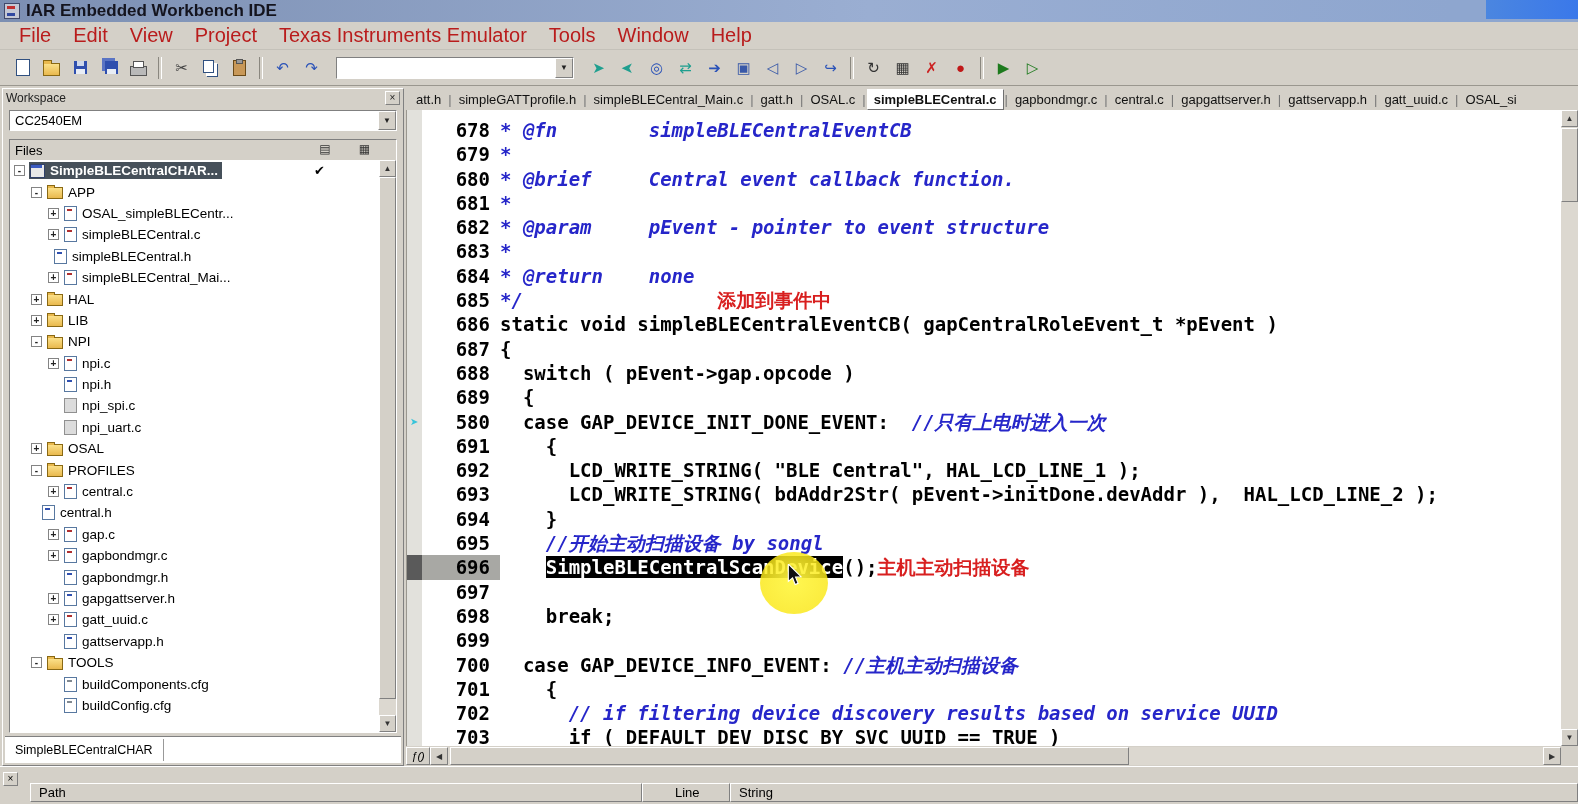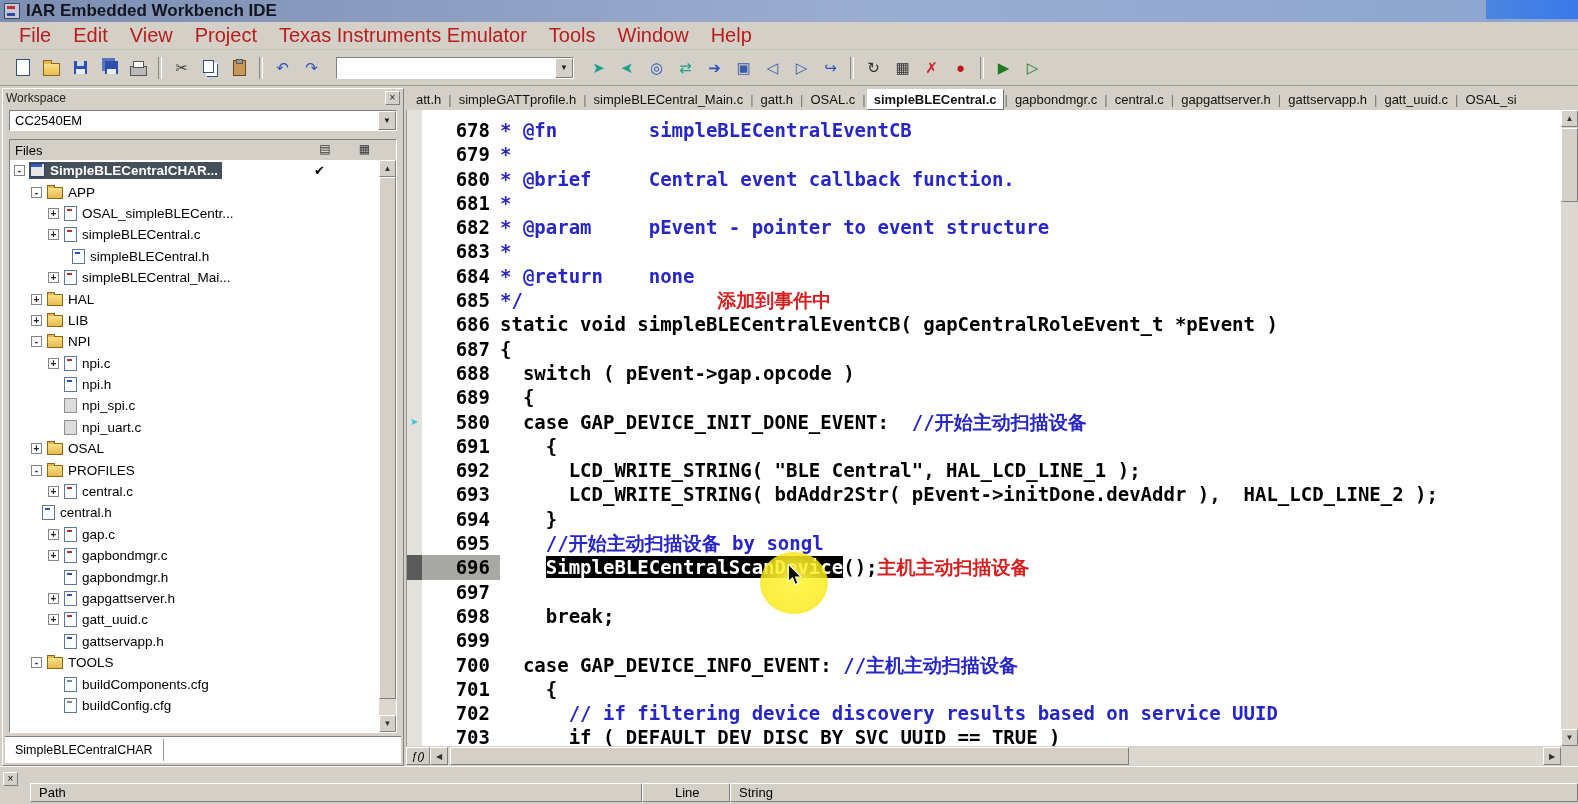--- a/index.html
+++ b/index.html
@@ -48,21 +48,21 @@
   .ws-close{width:15px;height:14px;background:#d4d0c8;border:1px solid;border-color:#fff #808080 #808080 #fff;font-size:10px;line-height:12px;text-align:center;box-sizing:border-box;}
   .ws-combo{margin:3px 6px;height:21px;background:#fff;border:1px solid;border-color:#808080 #fff #fff #808080;display:flex;box-sizing:border-box;}
   .ws-combo-field{flex:1;font-size:13px;padding:2px 5px;}
   .files-box{position:absolute;left:6px;top:50px;right:6px;bottom:32px;background:#fff;border:1px solid;border-color:#808080 #fff #fff #808080;overflow:hidden;box-sizing:border-box;}
   .files-header{height:20px;background:#d4d0c8;border-bottom:1px solid #999;display:flex;align-items:center;padding:0 5px;font-size:13px;position:relative;}
   .fh-icons{position:absolute;right:26px;top:2px;display:flex;gap:28px;font-size:12px;color:#333;}
   .tree-view{position:absolute;left:0;top:20px;right:17px;bottom:0;overflow:hidden;background:#fff;}
   .trow{height:21.4px;display:flex;align-items:center;font-size:13.5px;position:relative;box-sizing:border-box;}
   .texp{width:11px;height:11px;border:1px solid #848484;background:#fff;font-size:10px;font-weight:700;line-height:9px;text-align:center;margin-right:4px;flex:none;box-sizing:border-box;color:#222;}
   .texp.tempt{visibility:hidden;}
-  .tmain{display:flex;padding:1px 4px 1px 1px;}
+  .tmain{display:flex;align-items:center;padding:1px 4px 1px 1px;}
   .tsel .tmain{background:#46505a;color:#fff;font-weight:700;}
   .ti{margin-right:5px;flex:none;position:relative;display:inline-block;}
   .ti-project{width:13px;height:12px;background:#e8e8e8;border:1px solid #30406a;}
   .ti-project::before{content:"";position:absolute;left:0;top:0;width:11px;height:3px;background:#3a5ac0;}
   .ti-folder{width:14px;height:10px;background:linear-gradient(#fbe089,#e9b94e);border:1px solid #8a6914;margin-top:2px;}
   .ti-folder::before{content:"";position:absolute;top:-3px;left:-1px;width:6px;height:2px;background:#e9b94e;border:1px solid #8a6914;border-bottom:none;}
   .ti-cfile,.ti-hfile,.ti-cfgfile{width:11px;height:13px;background:#fff;border:1px solid #5878a0;}
   .ti-cfile::before{content:"";position:absolute;left:2px;top:2px;width:5px;height:2px;background:#b03030;}
   .ti-hfile::before{content:"";position:absolute;left:2px;top:2px;width:5px;height:2px;background:#3050b0;}
   .ti-cfgfile::before{content:"";position:absolute;left:2px;top:2px;width:5px;height:2px;background:#808890;}
@@ -82,21 +82,21 @@
   .tab-sep{color:#777;margin:0 1px;flex:none;}
   .code-wrap{position:absolute;left:0;top:22px;right:17px;bottom:20px;background:#fff;overflow:hidden;border-left:1px solid #9a978f;}
   .code-margin-bg{position:absolute;left:0;top:0;width:15px;height:100%;background:#e2e1dc;}
   .code-lines{position:absolute;left:0;top:0;right:0;padding-top:8px;font-family:"DejaVu Sans Mono","Liberation Mono",monospace;font-size:19px;font-weight:700;color:#000;}
   .cl{display:flex;height:24.3px;line-height:24.3px;white-space:pre;}
   .mg{width:15px;flex:none;font-size:14px;line-height:24px;color:#38c4da;text-align:center;}
   .cl.hl .mg{background:#5a5a5a;}
   .cl.hl .lnum{background:#a8a8a4;}
   .lnum{width:78px;flex:none;text-align:right;padding-right:10px;box-sizing:border-box;}
   .ltext{flex:1;}
-  .seg-c{color:#2626c9;}
+  .seg-c{color:#2626c9;font-style:italic;}
   .seg-k{font-weight:800;}
   .seg-r{color:#d81f1f;}
   .seg-sel{background:#000;color:#fff;}
   .editor-vscroll{position:absolute;right:0;top:22px;bottom:20px;width:17px;background:#dcd8d0;}
   .editor-hbar{position:absolute;left:0;bottom:0;right:17px;height:20px;background:#d4d0c8;display:flex;align-items:center;}
   .fx-btn{width:24px;height:18px;background:#d4d0c8;border:1px solid;border-color:#fff #808080 #808080 #fff;font-size:11px;font-style:italic;display:flex;align-items:center;justify-content:center;box-sizing:border-box;flex:none;}
   .hbtn{width:18px;height:18px;background:#d4d0c8;border:1px solid;border-color:#fff #808080 #808080 #fff;font-size:8px;display:flex;align-items:center;justify-content:center;color:#333;box-sizing:border-box;flex:none;}
   .h-track{flex:1;height:18px;position:relative;background:#dcd8d0;}
   .h-thumb{position:absolute;left:2px;top:0;height:18px;width:62%;background:#d4d0c8;border:1px solid;border-color:#fff #808080 #808080 #fff;box-sizing:border-box;}
   .corner{position:absolute;right:0;bottom:0;width:17px;height:20px;background:#d4d0c8;}
@@ -260,21 +260,21 @@
             <span class="tlabel">OSAL_simpleBLECentr...</span>
           </span>
         </div>
         <div class="trow" style="padding-left: 38px;">
           <span class="texp">+</span>
           <span class="tmain">
             <span class="ti ti-cfile"></span>
             <span class="tlabel">simpleBLECentral.c</span>
           </span>
         </div>
-        <div class="trow" style="padding-left: 38px; margin-left: 8px;">
+        <div class="trow" style="padding-left: 28px;">
           <span class="texp tempt"></span>
           <span class="tmain">
             <span class="ti ti-hfile"></span>
             <span class="tlabel">simpleBLECentral.h</span>
           </span>
         </div>
         <div class="trow" style="padding-left: 38px;">
           <span class="texp">+</span>
           <span class="tmain">
             <span class="ti ti-cfile"></span>
@@ -467,21 +467,21 @@
         <div class="cl"><span class="mg"></span><span class="lnum">680</span><span class="ltext"><span class="seg-c">* @brief     Central event callback function.</span></span></div>
         <div class="cl"><span class="mg"></span><span class="lnum">681</span><span class="ltext"><span class="seg-c">*</span></span></div>
         <div class="cl"><span class="mg"></span><span class="lnum">682</span><span class="ltext"><span class="seg-c">* @param     pEvent - pointer to event structure</span></span></div>
         <div class="cl"><span class="mg"></span><span class="lnum">683</span><span class="ltext"><span class="seg-c">*</span></span></div>
         <div class="cl"><span class="mg"></span><span class="lnum">684</span><span class="ltext"><span class="seg-c">* @return    none</span></span></div>
         <div class="cl"><span class="mg"></span><span class="lnum">685</span><span class="ltext"><span class="seg-c">*/</span><span class="seg-p">                 </span><span class="seg-r">添加到事件中</span></span></div>
         <div class="cl"><span class="mg"></span><span class="lnum">686</span><span class="ltext"><span class="seg-k">static void</span><span class="seg-p"> simpleBLECentralEventCB( gapCentralRoleEvent_t *pEvent )</span></span></div>
         <div class="cl"><span class="mg"></span><span class="lnum">687</span><span class="ltext"><span class="seg-p">{</span></span></div>
         <div class="cl"><span class="mg"></span><span class="lnum">688</span><span class="ltext"><span class="seg-p">  </span><span class="seg-k">switch</span><span class="seg-p"> ( pEvent-&gt;gap.opcode )</span></span></div>
         <div class="cl"><span class="mg"></span><span class="lnum">689</span><span class="ltext"><span class="seg-p">  {</span></span></div>
-        <div class="cl"><span class="mg">➤</span><span class="lnum">580</span><span class="ltext"><span class="seg-p">  </span><span class="seg-k">case</span><span class="seg-p"> GAP_DEVICE_INIT_DONE_EVENT:  </span><span class="seg-c">//开始主动扫描设备</span></span></div>
+        <div class="cl"><span class="mg">➤</span><span class="lnum">580</span><span class="ltext"><span class="seg-p">  </span><span class="seg-k">case</span><span class="seg-p"> GAP_DEVICE_INIT_DONE_EVENT:  </span><span class="seg-c">//只有上电时进入一次</span></span></div>
         <div class="cl"><span class="mg"></span><span class="lnum">691</span><span class="ltext"><span class="seg-p">    {</span></span></div>
         <div class="cl"><span class="mg"></span><span class="lnum">692</span><span class="ltext"><span class="seg-p">      LCD_WRITE_STRING( "BLE Central", HAL_LCD_LINE_1 );</span></span></div>
         <div class="cl"><span class="mg"></span><span class="lnum">693</span><span class="ltext"><span class="seg-p">      LCD_WRITE_STRING( bdAddr2Str( pEvent-&gt;initDone.devAddr ),  HAL_LCD_LINE_2 );</span></span></div>
         <div class="cl"><span class="mg"></span><span class="lnum">694</span><span class="ltext"><span class="seg-p">    }</span></span></div>
         <div class="cl"><span class="mg"></span><span class="lnum">695</span><span class="ltext"><span class="seg-p">    </span><span class="seg-c">//开始主动扫描设备 by songl</span></span></div>
         <div class="cl hl"><span class="mg"></span><span class="lnum">696</span><span class="ltext"><span class="seg-p">    </span><span class="seg-sel">SimpleBLECentralScanDevice</span><span class="seg-p">();</span><span class="seg-r">主机主动扫描设备</span></span></div>
         <div class="cl"><span class="mg"></span><span class="lnum">697</span><span class="ltext"></span></div>
         <div class="cl"><span class="mg"></span><span class="lnum">698</span><span class="ltext"><span class="seg-p">    </span><span class="seg-k">break</span><span class="seg-p">;</span></span></div>
         <div class="cl"><span class="mg"></span><span class="lnum">699</span><span class="ltext"></span></div>
         <div class="cl"><span class="mg"></span><span class="lnum">700</span><span class="ltext"><span class="seg-p">  </span><span class="seg-k">case</span><span class="seg-p"> GAP_DEVICE_INFO_EVENT: </span><span class="seg-c">//主机主动扫描设备</span></span></div>

